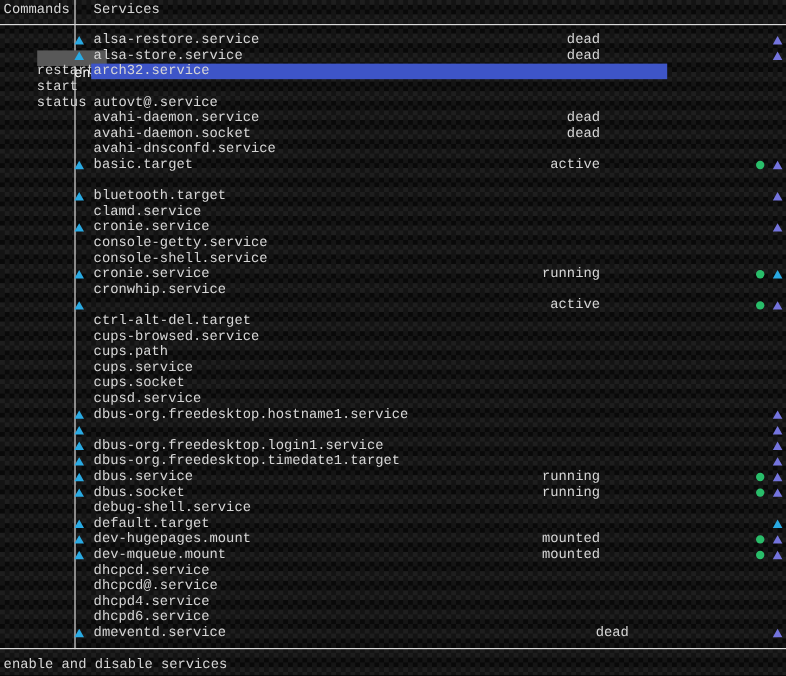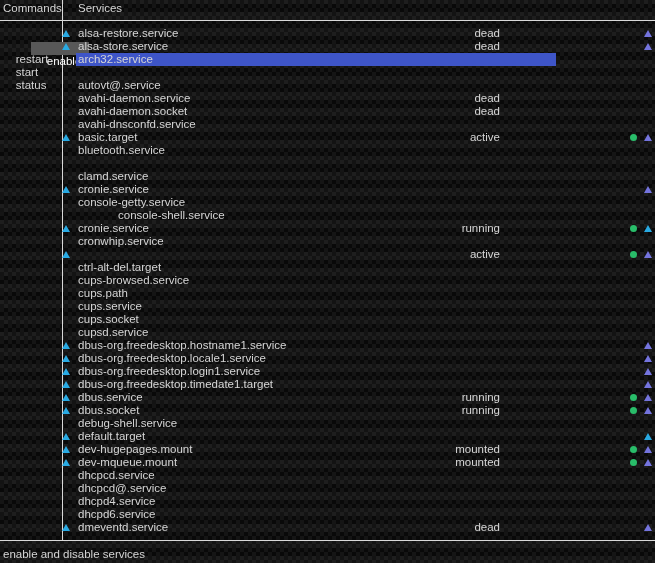--- a/index.html
+++ b/index.html
@@ -1,18 +1,18 @@
 <!DOCTYPE html>
 <html style="--text: #d6d6d6; --line: #d9d9d9; --sel: #3e55c8; --cmd-hl: #585858; --cyan: #29aae3; --purple: #7474de; --green: #29bd6a;"><head>
 <meta charset="utf-8">
 <style>
   html,body { margin:0; padding:0; background:#000; }
   .screen {
     position:relative; width:655px; height:563px; overflow:hidden;
-    font-family:Liberation Sans, sans-serif;
+    font-family:Liberation Mono, monospace;
     font-size:11.5px; color:var(--text,#d6d6d6);
     background-color:#0b0b0b;
     background-image:
       repeating-linear-gradient(0deg, rgba(255,255,255,0.04) 0px, rgba(255,255,255,0.04) 4px, rgba(255,255,255,0) 4px, rgba(255,255,255,0) 12px),
       conic-gradient(#151515 0deg 90deg, #090909 90deg 180deg, #151515 180deg 270deg, #090909 270deg 360deg);
     background-size:16px 16px, 8px 8px;
   }
   .hdr-label { position:absolute; top:2px; height:13px; line-height:13px; white-space:pre; }
   .hdr-commands { left:3px; }
   .hdr-services { left:78px; }
@@ -122,25 +122,27 @@
 
   </div>
       <div class="srow has-left has-dot has-right" style="top: 104px;">
 
     <span class="tri left cyan"></span>
     <span class="sname">basic.target</span>
     <span class="sstatus">active</span>
     <span class="dot"></span>
     <span class="tri right purple"></span>
   </div>
-      <div class="srow" style="top: 117px;">
-
-    <span class="sname">bluetooth.service</span>
-    <span class="sstatus"></span>
-
+      <div class="srow has-left has-right" style="top: 130px;">
+
+    <span class="tri left cyan"></span>
+    <span class="sname">bluetooth.target</span>
+    <span class="sstatus"></span>
+
+    <span class="tri right purple"></span>
   </div>
       <div class="srow" style="top: 143px;">
 
     <span class="sname">clamd.service</span>
     <span class="sstatus"></span>
 
   </div>
       <div class="srow has-left has-right" style="top: 156px;">
 
     <span class="tri left cyan"></span>
@@ -148,21 +150,21 @@
     <span class="sstatus"></span>
 
     <span class="tri right purple"></span>
   </div>
       <div class="srow" style="top: 169px; padding-left: 32px;">
 
     <span class="sname">console-getty.service</span>
     <span class="sstatus"></span>
 
   </div>
-      <div class="srow" style="top: 182px; margin-left: 40px;">
+      <div class="srow" style="top: 182px;">
 
     <span class="sname">console-shell.service</span>
     <span class="sstatus"></span>
 
   </div>
       <div class="srow has-left has-dot has-right" style="top: 195px;">
 
     <span class="tri left cyan"></span>
     <span class="sname">cronie.service</span>
     <span class="sstatus">running</span>
@@ -222,21 +224,20 @@
 
     <span class="tri left cyan"></span>
     <span class="sname">dbus-org.freedesktop.hostname1.service</span>
     <span class="sstatus"></span>
 
     <span class="tri right purple"></span>
   </div>
       <div class="srow has-left has-right" style="top: 325px;">
 
     <span class="tri left cyan"></span>
-    <span class="sname">dbus-org.freedesktop.locale1.service</span>
     <span class="sstatus"></span>
 
     <span class="tri right purple"></span>
   </div>
       <div class="srow has-left has-right" style="top: 338px;">
 
     <span class="tri left cyan"></span>
     <span class="sname">dbus-org.freedesktop.login1.service</span>
     <span class="sstatus"></span>
 
@@ -313,21 +314,21 @@
     <span class="sname">dhcpd4.service</span>
     <span class="sstatus"></span>
 
   </div>
       <div class="srow" style="top: 481px;">
 
     <span class="sname">dhcpd6.service</span>
     <span class="sstatus"></span>
 
   </div>
-      <div class="srow has-left has-right" style="top: 494px;">
+      <div class="srow has-left has-right" style="top: 494px; padding-left: 24px;">
 
     <span class="tri left cyan"></span>
     <span class="sname">dmeventd.service</span>
     <span class="sstatus">dead</span>
 
     <span class="tri right purple"></span>
   </div>
     </div>
 
   <div class="status-bar">enable and disable services</div>

